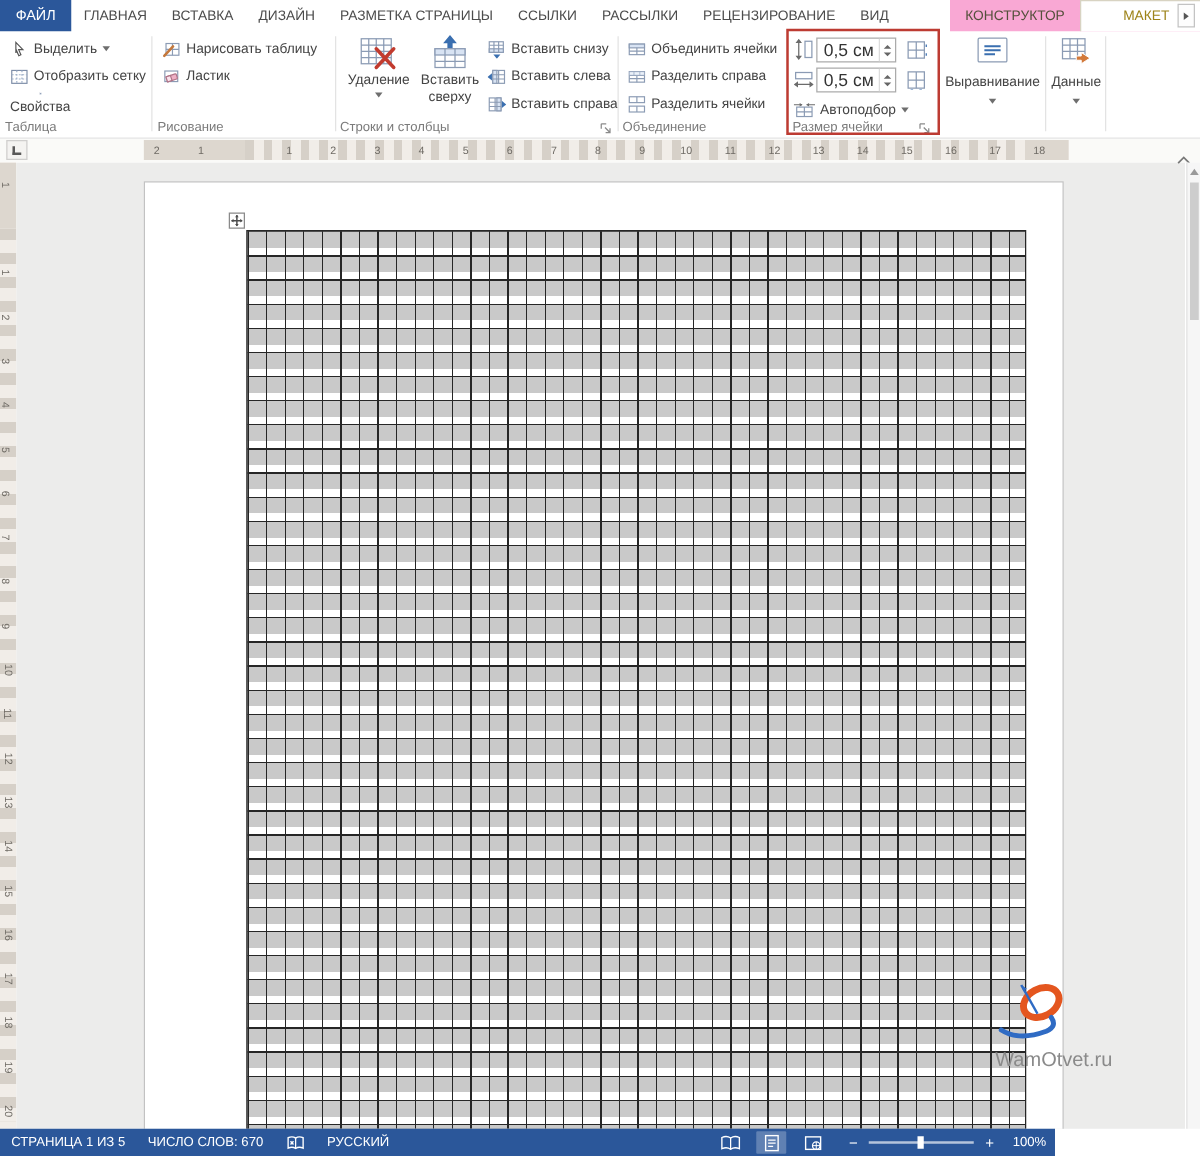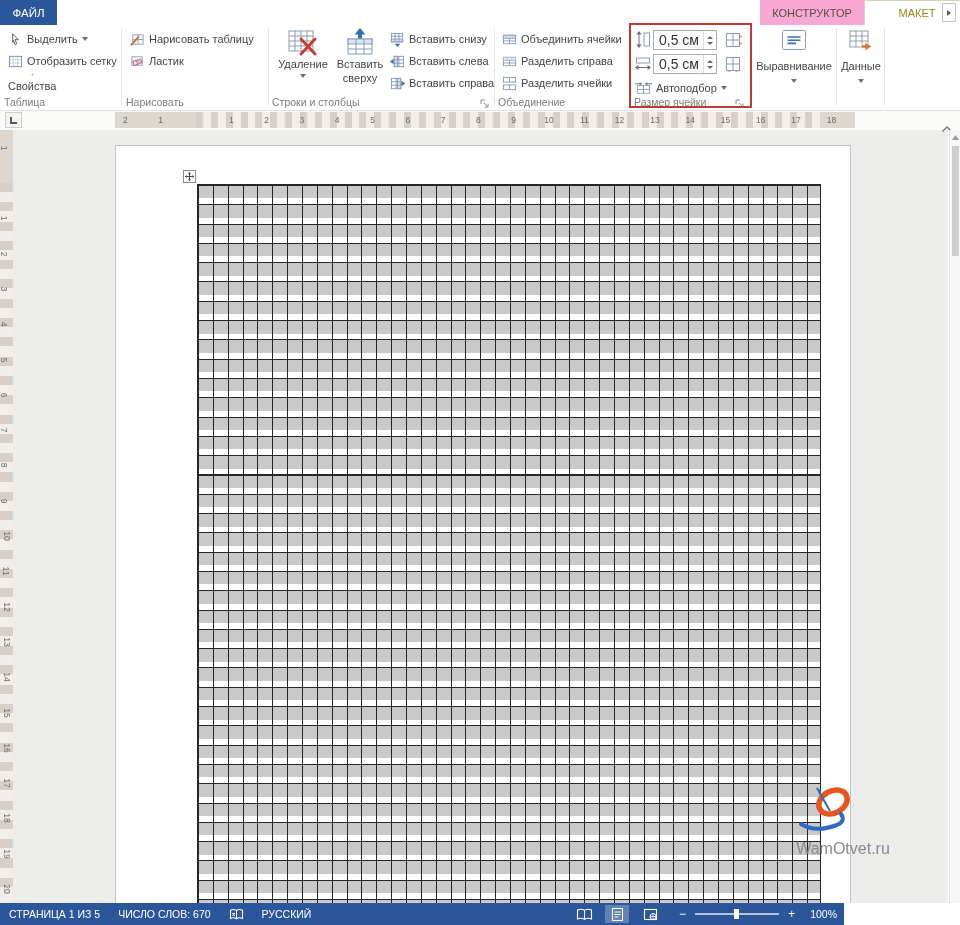--- a/index.html
+++ b/index.html
@@ -81,20 +81,30 @@
   .zoom-thumb { position:absolute; left:39px; top:1px; width:5px; height:10px; background:#fff; }
   .zoom-sign { font-size:12px; line-height:1; }
 </style>
 </head>
 <body>
 
 <div class="tabbar">
   <div class="file-tab">
       <span>ФАЙЛ</span>
     </div>
+  <div class="main-tabs">
+    <div class="tab">ГЛАВНАЯ</div>
+    <div class="tab">ВСТАВКА</div>
+    <div class="tab">ДИЗАЙН</div>
+    <div class="tab">РАЗМЕТКА СТРАНИЦЫ</div>
+    <div class="tab">ССЫЛКИ</div>
+    <div class="tab">РАССЫЛКИ</div>
+    <div class="tab">РЕЦЕНЗИРОВАНИЕ</div>
+    <div class="tab">ВИД</div>
+  </div>
   <div class="ctx-tabs">
     <div class="ctx-tab">КОНСТРУКТОР</div>
     <div class="ctx-tab active">МАКЕТ</div>
   </div>
   <div class="tab-overflow">
     <span class="tri-r"></span>
   </div>
 </div>
 
 <div class="ribbon">
@@ -139,21 +149,21 @@
     <div class="rb-small" style="left:4px; top:27px;">
       <svg width="15" height="15" viewBox="0 0 16 16">
           <rect x="2" y="3" width="11" height="9" fill="#fff" stroke="#8b9bb4"></rect>
           <g transform="rotate(-18 8 9)">
             <rect x="3.5" y="6.5" width="9" height="4.5" rx="0.8" fill="#eeafc4" stroke="#b07488"></rect>
             <rect x="3.5" y="6.5" width="4" height="4.5" fill="#fae3ec" stroke="#b07488"></rect>
           </g>
         </svg>
       <span>Ластик</span>
     </div>
-    <div class="grp-label">Нарисовать</div>
+    <div class="grp-label">Рисование</div>
   </div>
   <div class="sep" style="left:268px;"></div>
 
   <div class="grp" style="left:272px; width:222px;">
     <div class="rb-big" style="left:2px; width:58px;">
       <svg width="30" height="28" viewBox="0 0 30 28">
           <rect x="1" y="3" width="24" height="20" fill="#fff" stroke="#8b9bb4"></rect>
           <path d="M1 8h24M1 13h24M1 18h24M7 3v20M13 3v20M19 3v20" stroke="#8b9bb4"></path>
           <path d="M13 11l14 15M27 11L13 26" stroke="#c23b2e" stroke-width="2.8" stroke-linecap="round"></path>
         </svg>

